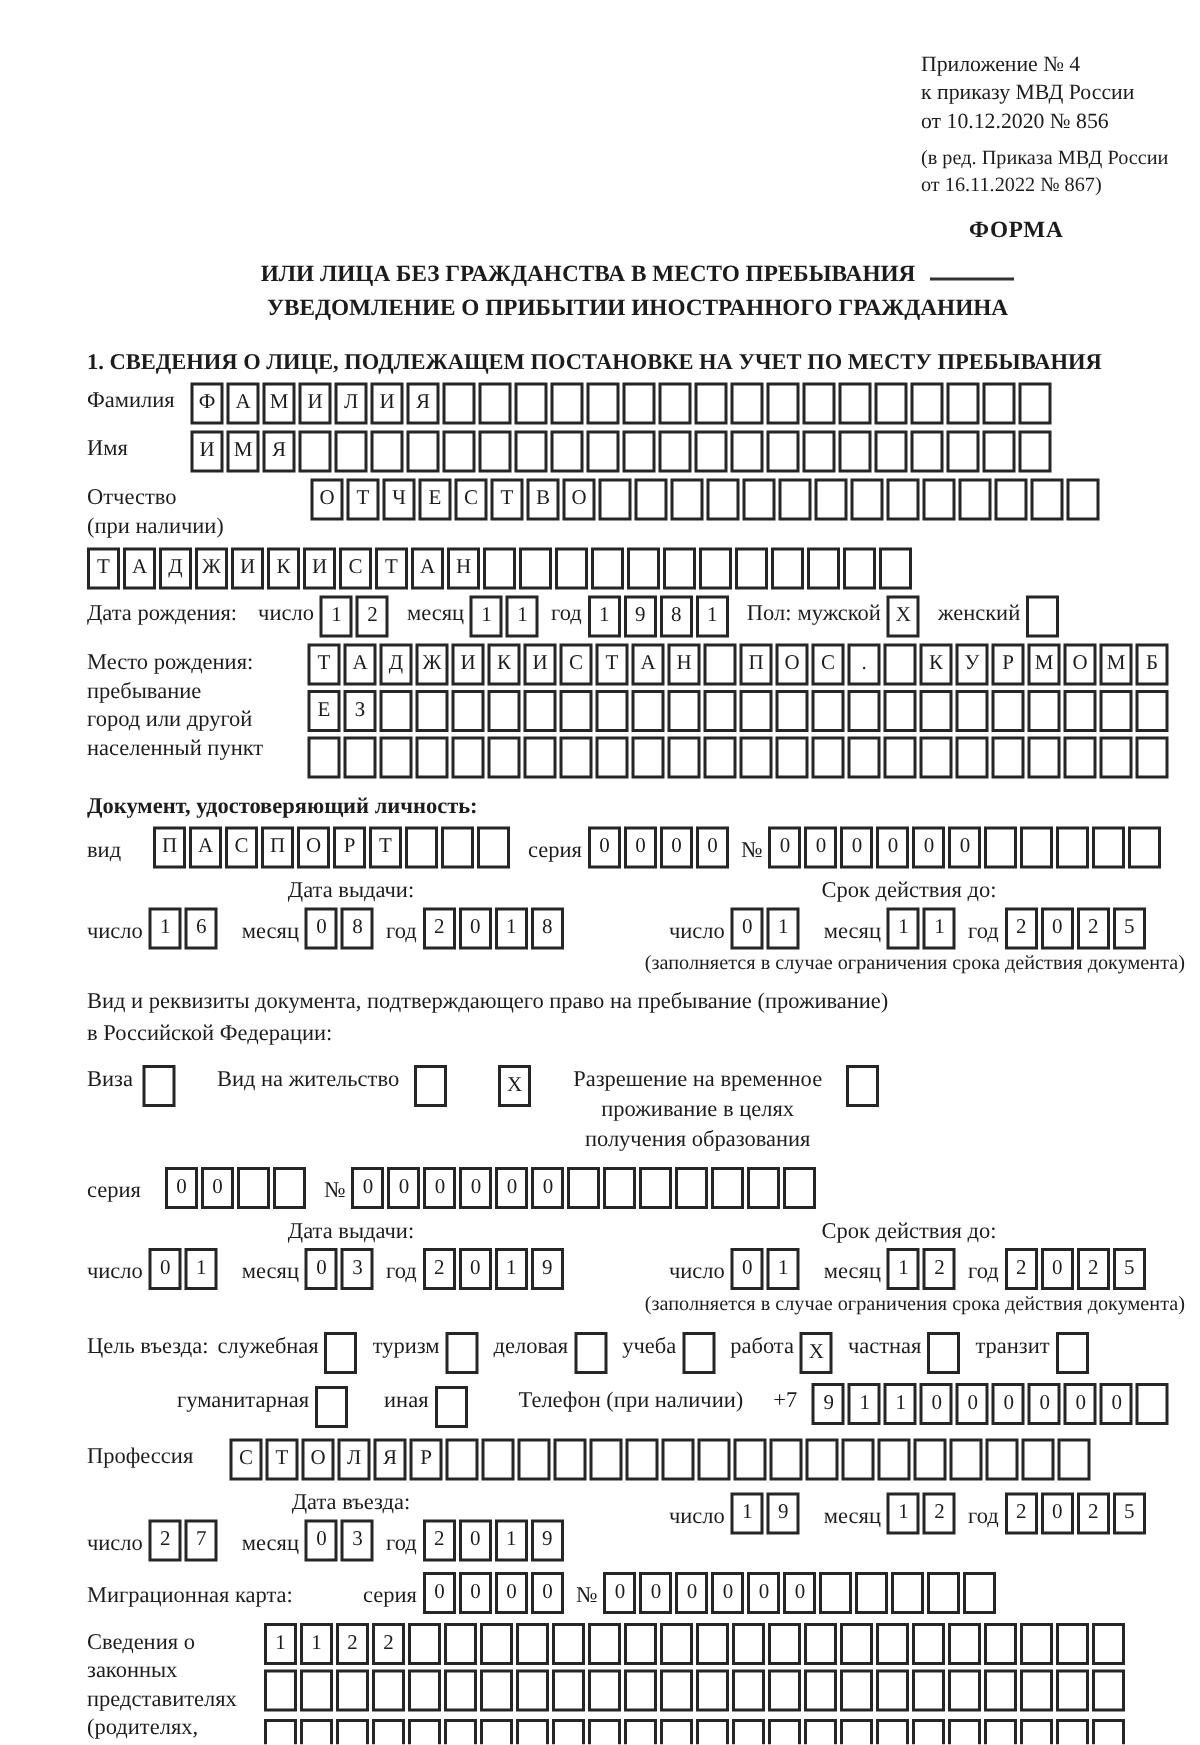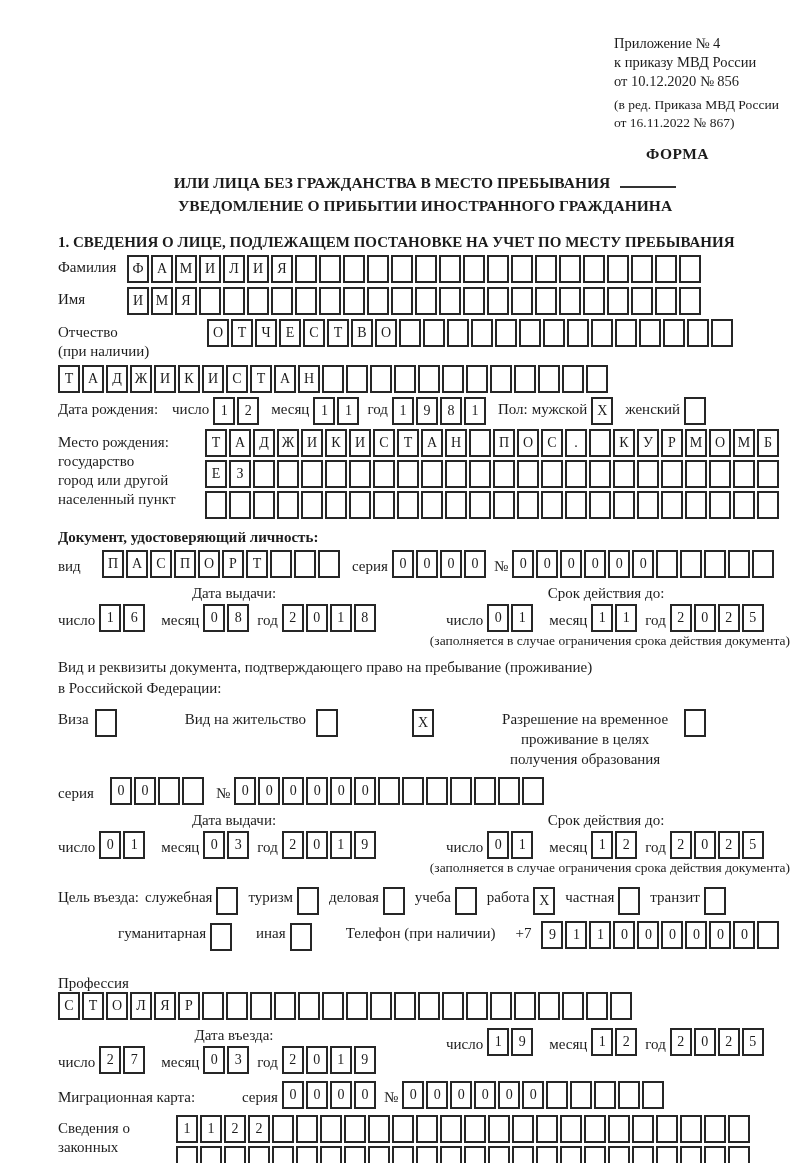--- a/index.html
+++ b/index.html
@@ -39,21 +39,21 @@
 
   .dpair { display:flex; margin-top:6px; }
   .dgroup { }
   .g-left { width:352px; }
   .g-right { margin-left:10px; flex:1; }
   .dhead { text-align:center; font-size:15px; line-height:18px; }
   .drow { display:flex; align-items:center; margin-top:2px; }
   .note { text-align:right; font-size:13.5px; margin-top:1px; padding-right:2px; }
 
   .intro { margin-top:8px; line-height:21px; }
-  .opt-row { display:flex; align-items:flex-start; margin-top:8px;gap:40px; }
+  .opt-row { display:flex; align-items:flex-start; margin-top:8px; }
   .opt { display:flex; align-items:flex-start; }
   .opt .cells { margin-top:2px; }
   .opt-label { padding-top:4px; }
   .opt-label.c2 { max-width:176px; text-align:center; line-height:20px; padding-top:2px; }
   .opt-label.c3 { max-width:186px; text-align:center; line-height:20px; padding-top:2px; }
 
   .purpose .opt-label { padding-top:4px; margin-right:4px; }
   .purpose .opt { margin-right:8px; }
 </style>
 </head>
@@ -223,21 +223,21 @@
       </span>
     <span class="dword ml10">женский</span>
     <span class="cells">
         <span class="cell"></span>
       </span>
   </div>
 
   <div class="row">
     <span class="lblcol w-bp">
       <div>Место рождения:</div>
-      <div>государство</div>
+      <div>пребывание</div>
       <div>город или другой</div>
       <div>населенный пункт</div>
     </span>
     <span class="stackrows">
       <div class="cells">
           <span class="cell">Т</span>
           <span class="cell">А</span>
           <span class="cell">Д</span>
           <span class="cell">Ж</span>
           <span class="cell">И</span>
@@ -576,21 +576,21 @@
         <span class="cell">0</span>
         <span class="cell">0</span>
         <span class="cell">0</span>
         <span class="cell">0</span>
         <span class="cell">0</span>
         <span class="cell">0</span>
         <span class="cell"></span>
       </span>
   </div>
 
-  <div class="row" style="margin-top:20px;flex-direction:column;">
+  <div class="row" style="margin-top:7px;">
     <span class="lbl w-prof">Профессия</span>
     <span class="cells">
         <span class="cell">С</span>
         <span class="cell">Т</span>
         <span class="cell">О</span>
         <span class="cell">Л</span>
         <span class="cell">Я</span>
         <span class="cell">Р</span>
         <span class="cell"></span>
         <span class="cell"></span>

